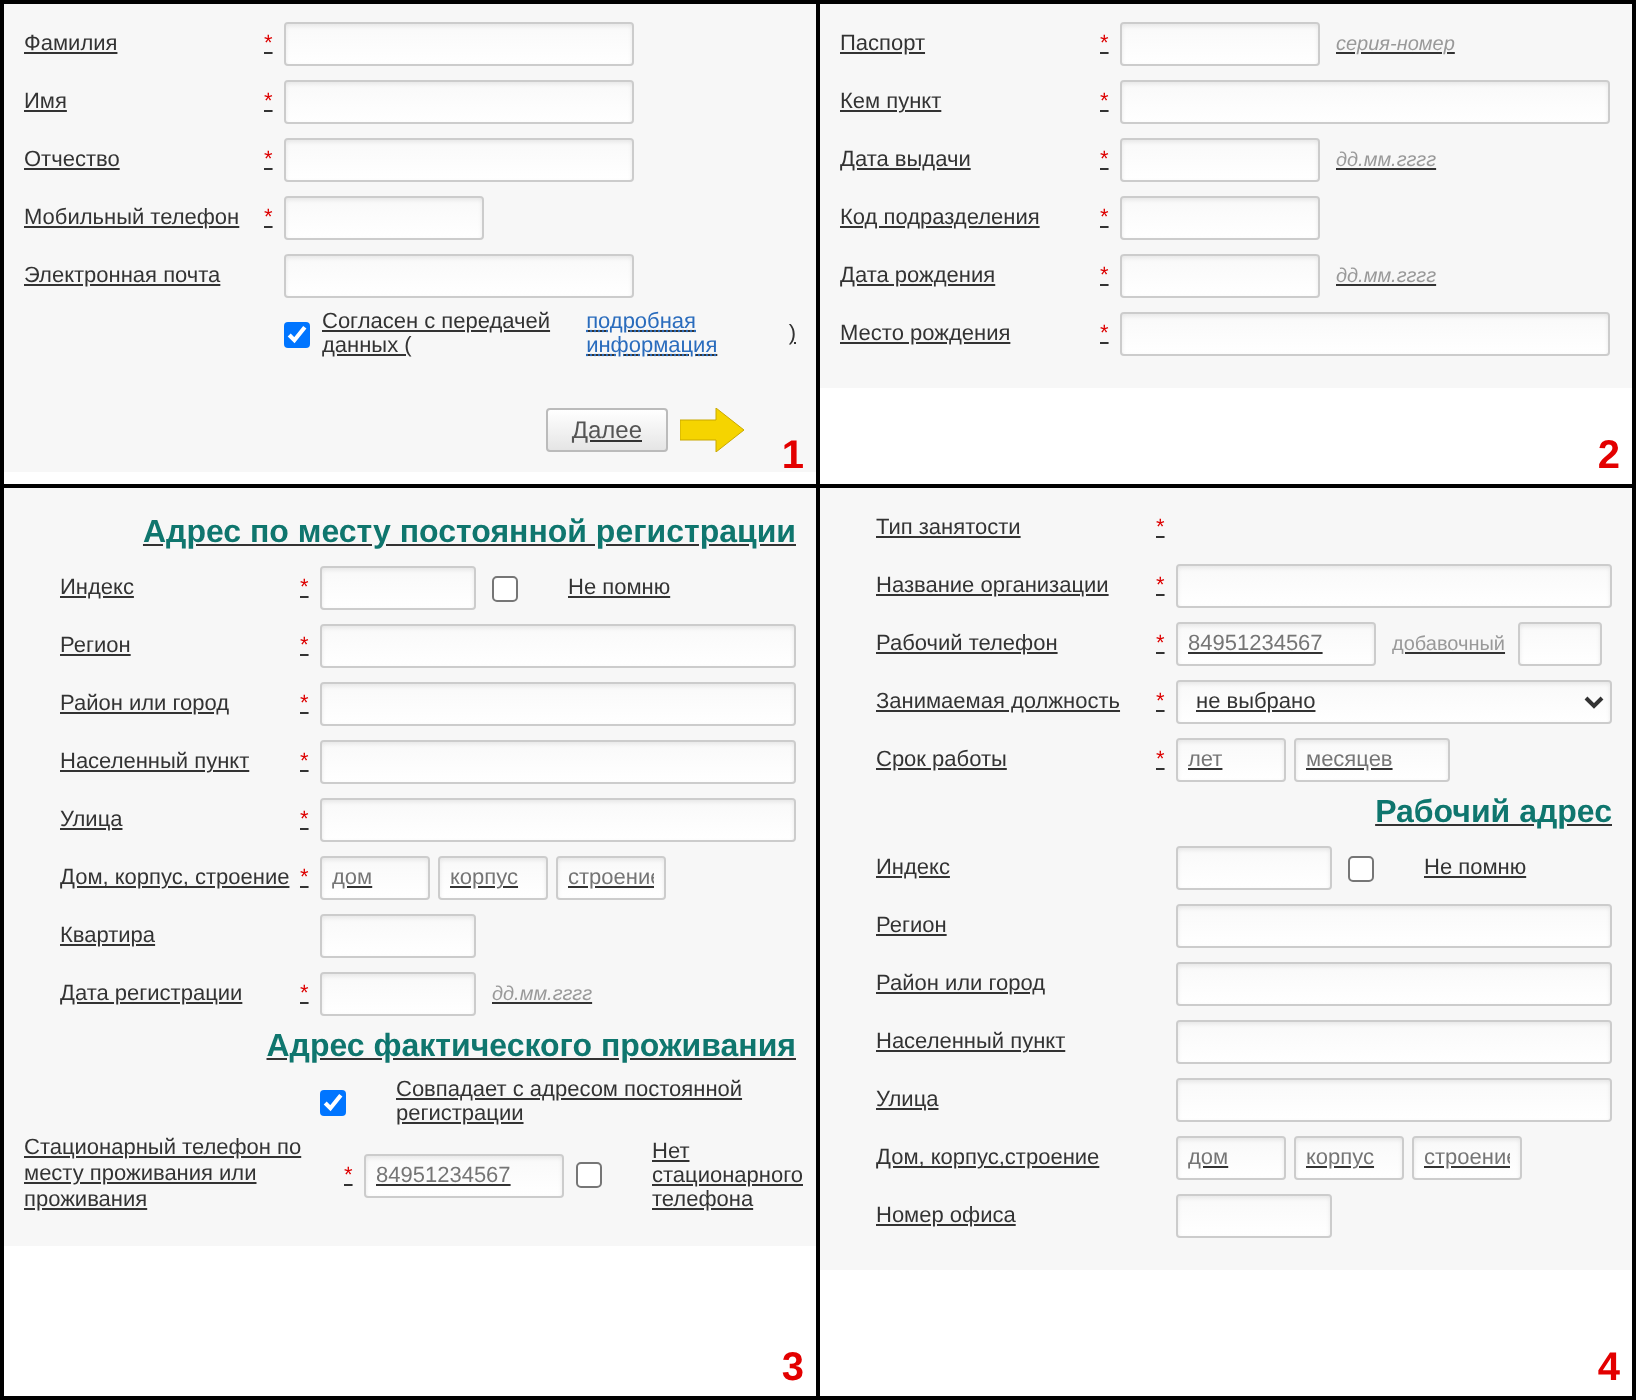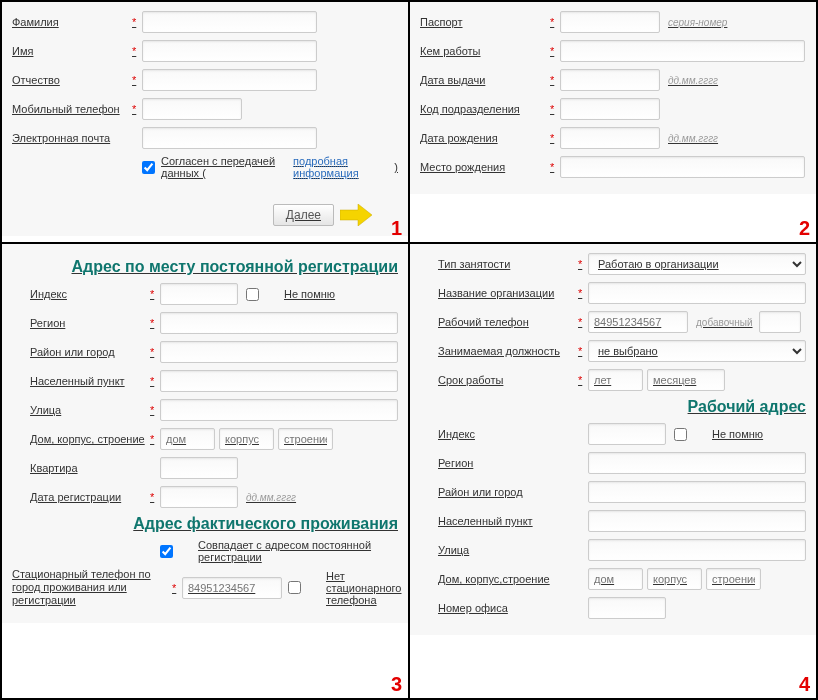--- a/index.html
+++ b/index.html
@@ -92,21 +92,21 @@
 
   <div class="cell">
     <div class="panel">
       <div class="row">
         <span class="lbl lbl-w">Паспорт</span>
         <span class="req">*</span>
         <input type="text" class="w-med" style="">
         <span class="hint">серия-номер</span>
       </div>
       <div class="row">
-        <span class="lbl lbl-w">Кем работы</span>
+        <span class="lbl lbl-w">Кем пункт</span>
         <span class="req">*</span>
         <input type="text" class="w-full2" style="">
       </div>
       <div class="row">
         <span class="lbl lbl-w">Дата выдачи</span>
         <span class="req">*</span>
         <input type="text" class="w-med" style="">
         <span class="hint">дд.мм.гггг</span>
       </div>
       <div class="row">
@@ -189,41 +189,38 @@
         <div class="row">
           <span class="lbl"></span>
           <span class="req-empty"></span>
           <span class="chklabel">
             <input type="checkbox" checked="" style="">
             <span>Совпадает с адресом постоянной регистрации</span>
           </span>
         </div>
       </div>
       <div class="row wide-label-row">
-        <span class="lbl" style="width:160px;">Стационарный телефон по город проживания или регистрации</span>
+        <span class="lbl" style="width:160px;">Стационарный телефон по месту проживания или проживания</span>
         <span class="req">*</span>
         <input type="text" class="w-med" placeholder="84951234567" style="">
         <span class="chklabel" style="margin-left:6px;">
           <input type="checkbox" style="">
           <span>Нет стационарного телефона</span>
         </span>
       </div>
     </div>
     <div class="num">3</div>
   </div>
 
   <div class="cell">
     <div class="panel">
       <div style="padding-left:18px;">
         <div class="row">
           <span class="lbl lbl-wide">Тип занятости</span>
           <span class="req">*</span>
-          <select class="w-full2">
-            <option>Работаю в организации</option>
-          </select>
         </div>
         <div class="row">
           <span class="lbl lbl-wide">Название организации</span>
           <span class="req">*</span>
           <input type="text" class="w-full2" style="">
         </div>
         <div class="row">
           <span class="lbl lbl-wide">Рабочий телефон</span>
           <span class="req">*</span>
           <input type="text" class="w-med" placeholder="84951234567" style="">

